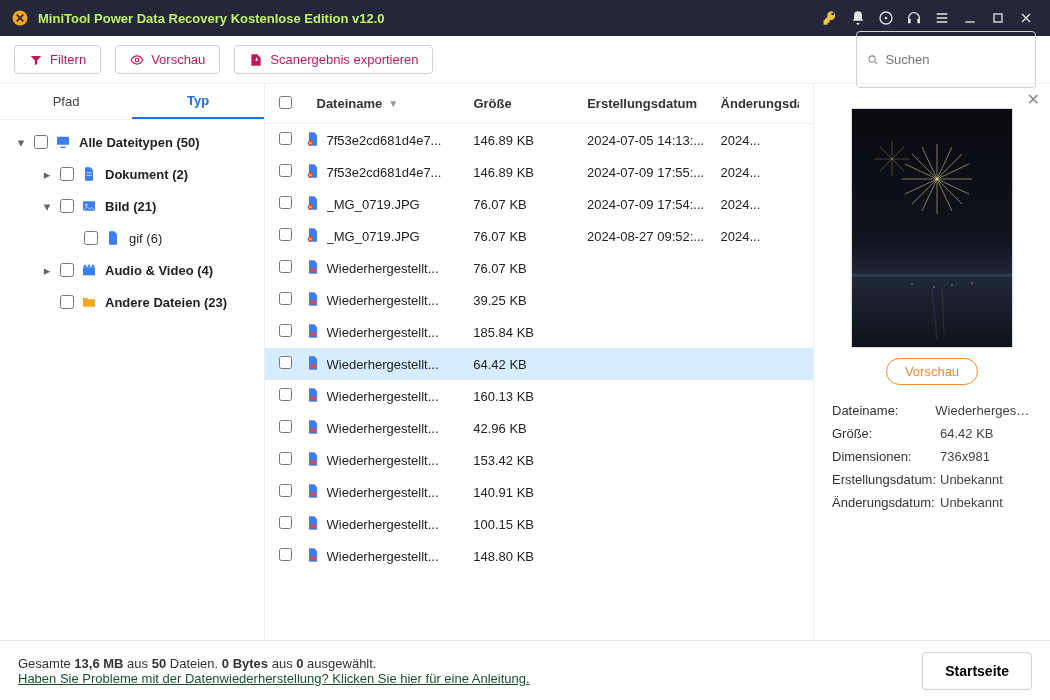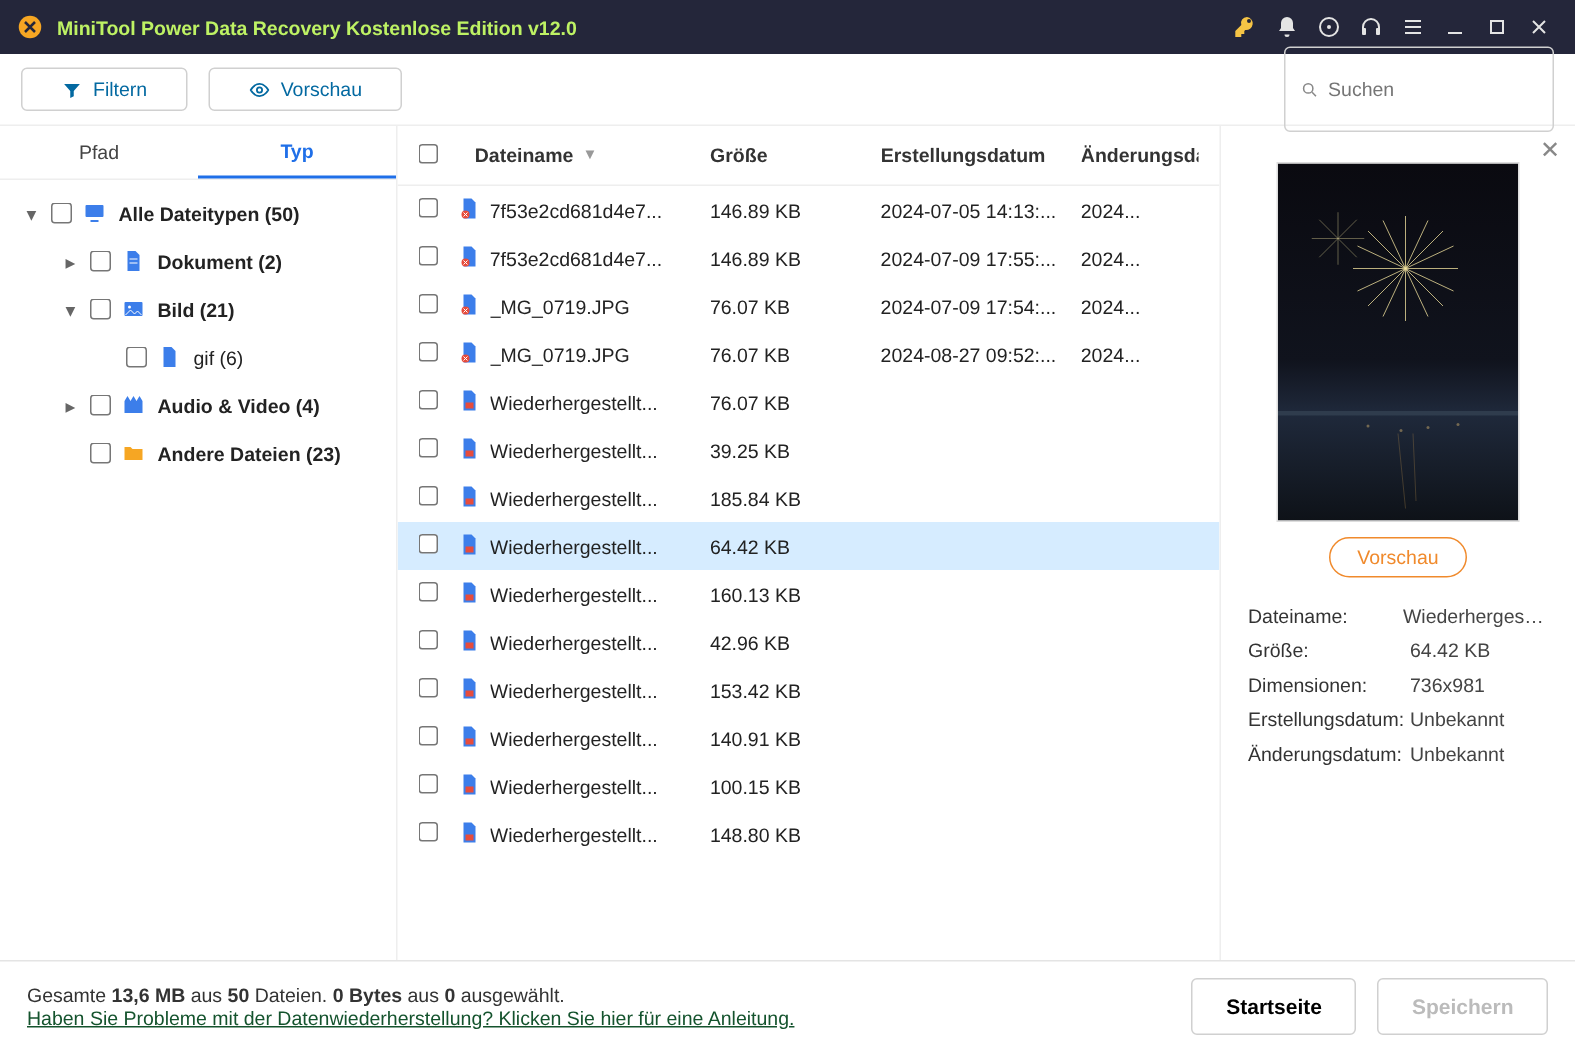--- a/index.html
+++ b/index.html
@@ -4,21 +4,21 @@
 <style>
   * { box-sizing: border-box; margin: 0; padding: 0; }
   html, body { width: 1050px; height: 700px; font-family: "Segoe UI", Arial, sans-serif; font-size: 13px; color: #222; background: #fff; overflow: hidden; }
   .titlebar { height: 36px; background: #24263a; color: #bef264; display: flex; align-items: center; padding: 0 10px; }
   .titlebar .logo { width: 20px; height: 20px; margin-right: 8px; }
   .titlebar .title { flex: 0 0 auto; font-size: 13px; font-weight: 600; }
   .titlebar .spacer { flex: 1; }
   .titlebar .tbicon { width: 28px; height: 28px; display: flex; align-items: center; justify-content: center; color: #e4e4e4; cursor: pointer; }
   .titlebar .tbicon svg { width: 16px; height: 16px; }
   .subbar { height: 48px; display: flex; align-items: center; padding: 0 14px; gap: 14px; border-bottom: 1px solid #eee; }
-  .btn { border: 1px solid #d0d0d0; background: #fff; color: #0369a1; padding: 6px 26px; border-radius: 4px; font-size: 13px; display: inline-flex; align-items: center; gap: 7px; cursor: pointer; }
+  .btn { border: 1px solid #d0d0d0; background: #fff; color: #be185d; padding: 6px 14px; border-radius: 4px; font-size: 13px; display: inline-flex; align-items: center; gap: 7px; cursor: pointer; }
   .btn svg { width: 14px; height: 14px; }
   .searchwrap { margin-left: auto; display: flex; align-items: center; border: 1px solid #d0d0d0; border-radius: 4px; padding: 20px 10px; width: 180px; }
   .searchwrap svg { width: 14px; height: 14px; color: #888; margin-right: 6px; }
   .searchwrap input { border: none; outline: none; font-size: 13px; width: 100%; }
   .body { display: flex; height: calc(700px - 36px - 48px - 60px); }
   
   .sidebar { width: 265px; border-right: 1px solid #eee; display: flex; flex-direction: column;}
   .tabs { display: flex; height: 36px; border-bottom: 1px solid #eee; }
   .tab { flex: 1; display:flex; align-items:center; justify-content:center; font-size: 13px; color: #444; cursor:pointer;}
   .tab.active { color: #1f6fe8; border-bottom: 2px solid #1f6fe8; font-weight: 600; }
@@ -136,20 +136,26 @@
       </svg>
     <span>Filtern</span>
   </button>
   <button class="btn">
     <svg viewBox="0 0 24 24" fill="none" stroke="currentColor" stroke-width="2">
         <path d="M2 12s4-7 10-7 10 7 10 7-4 7-10 7-10-7-10-7z"></path>
         <circle cx="12" cy="12" r="3"></circle>
       </svg>
     <span>Vorschau</span>
   </button>
+  <button class="btn">
+    <svg viewBox="0 0 24 24" fill="currentColor">
+        <path d="M14 2H6a2 2 0 00-2 2v16a2 2 0 002 2h12a2 2 0 002-2V8zM13 14l-3-3h2V8h2v3h2z"></path>
+      </svg>
+    <span>Scanergebnis exportieren</span>
+  </button>
   <div class="searchwrap">
     <svg viewBox="0 0 24 24" fill="none" stroke="currentColor" stroke-width="2">
         <circle cx="10" cy="10" r="6"></circle>
         <path d="M20 20l-5-5"></path>
       </svg>
     <input type="text" placeholder="Suchen" style="">
   </div>
 </div>
 
 <div class="body">
@@ -507,15 +513,14 @@
 <div class="footer">
   <div class="left">
     <div>
       <span>Gesamte </span><span class="bold">13,6 MB</span><span> aus </span><span class="bold">50</span><span> Dateien.  </span>
       <span class="bold">0 Bytes</span><span> aus </span><span class="bold">0</span><span> ausgewählt.</span>
     </div>
     <a class="link">Haben Sie Probleme mit der Datenwiederherstellung? Klicken Sie hier für eine Anleitung.</a>
   </div>
   <div class="right">
     <button class="footbtn">Startseite</button>
-    <button class="footbtn disabled">Speichern</button>
   </div>
 </div>
 
 </body></html>

